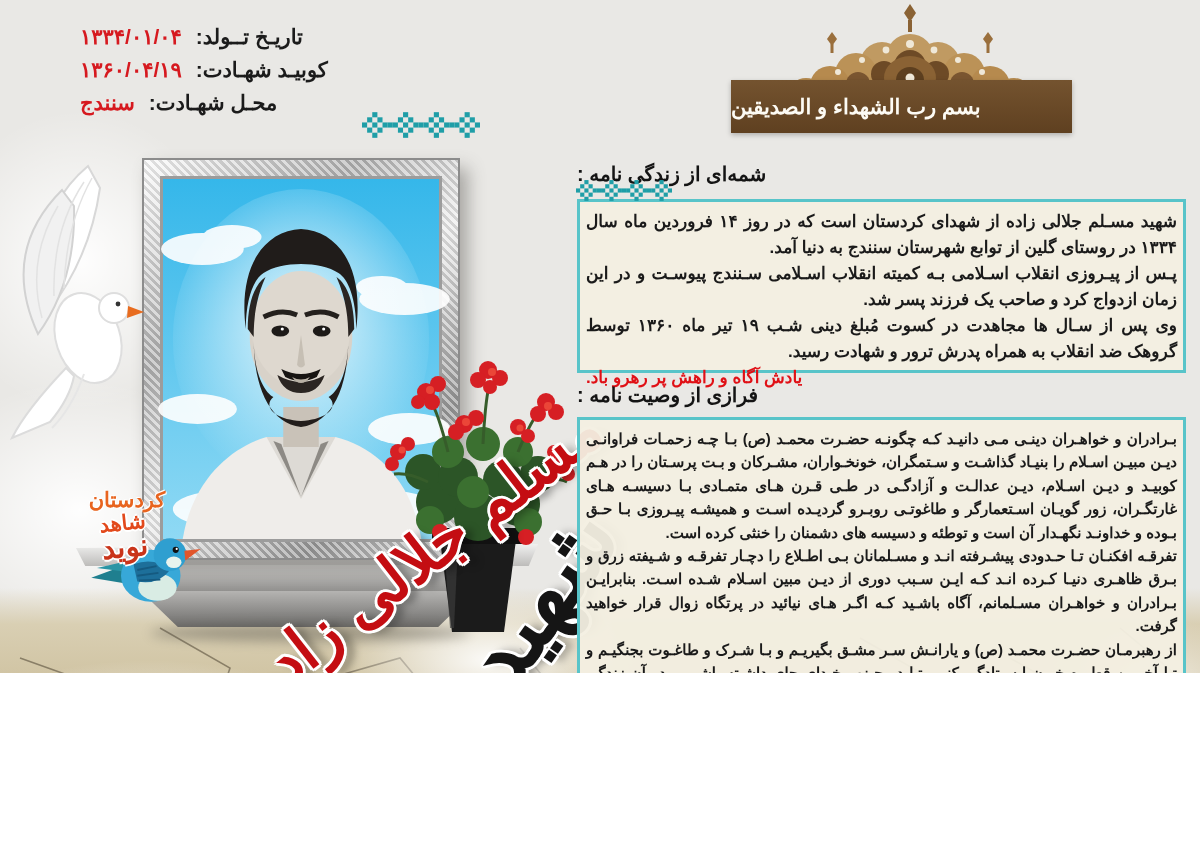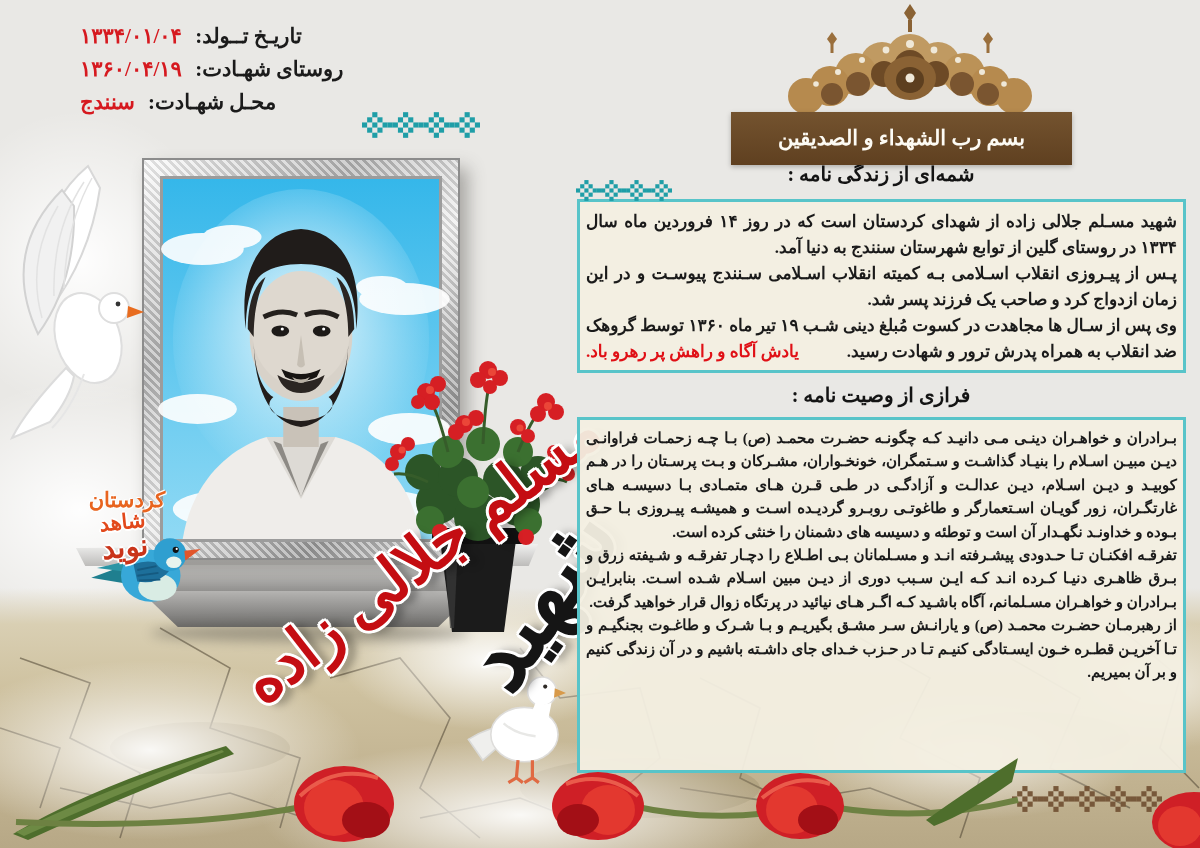--- a/index.html
+++ b/index.html
@@ -1,41 +1,41 @@
 <!DOCTYPE html>
 <html lang="fa"><head>
 <meta charset="utf-8">
 <style>
   html,body{margin:0;padding:0;}
   .poster{
-    position:relative; width:1200px; height:848px; overflow:hidden;
+    position:relative; width:1200px; height:673px; overflow:hidden;
     background:#e9e8e5;
-    font-family:Liberation Serif, serif;
+    font-family:Liberation Sans, sans-serif;
   }
   .abs{position:absolute;}
 
   
   .cloud{position:absolute; border-radius:50%;
     background:radial-gradient(closest-side, rgba(255,255,255,.95), rgba(255,255,255,0));}
   .earth{position:absolute; left:0; top:588px; width:1200px; height:260px; z-index:1;
     background:linear-gradient(180deg, rgba(233,232,229,0) 0%, #d9cfb3 14%, #cec19f 40%, #c1b290 75%, #b7a886 100%);}
   .earth svg{display:block;}
   .mist{position:absolute; border-radius:50%;
     background:radial-gradient(closest-side, rgba(255,255,255,.92), rgba(255,255,255,0)); z-index:2;}
 
   
   .info{right:720px; top:20px; width:400px; z-index:9; direction:rtl; text-align:left;}
   .info-row{font-size:21px; font-weight:700; color:#1b1b1b; line-height:33px; white-space:nowrap;}
   .info-value{color:#d6191f; margin-right:8px; font-weight:700;}
 
   
   .ornament{left:768px; top:0; width:284px; height:98px; z-index:8;}
-  .banner{left:731px; top:112px; width:341px; height:53px; z-index:9;
+  .banner{left:731px; top:80px; width:341px; height:53px; z-index:9;
     background:linear-gradient(180deg,#74532f,#5f4020);
-    display:flex; align-items:center; justify-content:center;
+    display:flex; align-items:center; justify-content:flex-start;
     box-shadow:0 2px 5px rgba(0,0,0,.25);}
   .banner span{color:#fdfbf4; font-size:21px; font-weight:700; direction:rtl;}
 
   
   .frame{left:142px; top:158px; width:318px; height:402px; z-index:4;
     background:
       repeating-linear-gradient(45deg, rgba(255,255,255,.38) 0 3px, rgba(0,0,0,.10) 3px 6px),
       linear-gradient(135deg,#fbfbfb,#b3b3b3 30%,#ececec 52%,#999 78%,#dcdcdc);
     border:2px solid #8c8c8c; padding:16px; box-sizing:border-box;
     box-shadow:8px 10px 16px rgba(90,88,84,.45);}
@@ -75,21 +75,21 @@
   .kurdistan{left:52px; top:488px; width:150px; z-index:7; text-align:center;
     font-size:21px; font-weight:700; color:#e8641f; direction:rtl;
     text-shadow:1px 1px 0 #fff,-1px -1px 0 #fff;}
   .sitelogo{left:64px; top:512px; width:120px; z-index:7; transform:rotate(-6deg);
     direction:rtl; text-align:center; line-height:1.02; font-weight:700;
     text-shadow:2px 0 0 #fff,-2px 0 0 #fff,0 2px 0 #fff,0 -2px 0 #fff;}
   .sitelogo .l1{display:block; font-size:21px; color:#e2491c;}
   .sitelogo .l2{display:block; font-size:29px; color:#c9341a;}
 
   
-  .sec-heading{z-index:8; width:608px; left:577px; direction:rtl; text-align:center;
+  .sec-heading{z-index:8; width:608px; left:577px; direction:rtl; text-align:left;
     font-size:20px; font-weight:700; color:#141414;}
   .h-bio{top:162px;}
   .h-will{top:383px;}
   .tbox{z-index:8; left:577px; width:609px; box-sizing:border-box;
     background:rgba(243,239,226,.95); border:3px solid #58c4c9;
     direction:rtl; text-align:justify; color:#1a1a1a; font-weight:700;
     padding:7px 6px;}
   .box-bio{top:199px; height:174px; font-size:17px; line-height:26px;}
   .box-will{top:417px; height:356px; font-size:15px; line-height:23.4px;}
   .tbox p{margin:0;}
@@ -140,21 +140,21 @@
   <div class="mist" style="left:340px;top:590px;width:300px;height:140px;"></div>
   <div class="mist" style="left:800px;top:690px;width:340px;height:130px;opacity:.8;"></div>
   <div class="mist" style="left:1040px;top:620px;width:240px;height:130px;opacity:.7;"></div>
 
   <div class="abs info">
     <div class="info-row">
       <span>تاریـخ تــولد:</span>
       <span class="info-value">۱۳۳۴/۰۱/۰۴</span>
     </div>
     <div class="info-row">
-      <span>روستای شهـادت:</span>
+      <span>کوبیـد شهـادت:</span>
       <span class="info-value">۱۳۶۰/۰۴/۱۹</span>
     </div>
     <div class="info-row">
       <span>محـل شهـادت:</span>
       <span class="info-value">سنندج</span>
     </div>
   </div>
 
   <svg class="abs teal1" width="118" height="26" viewBox="0 0 161 35">
     <defs>

